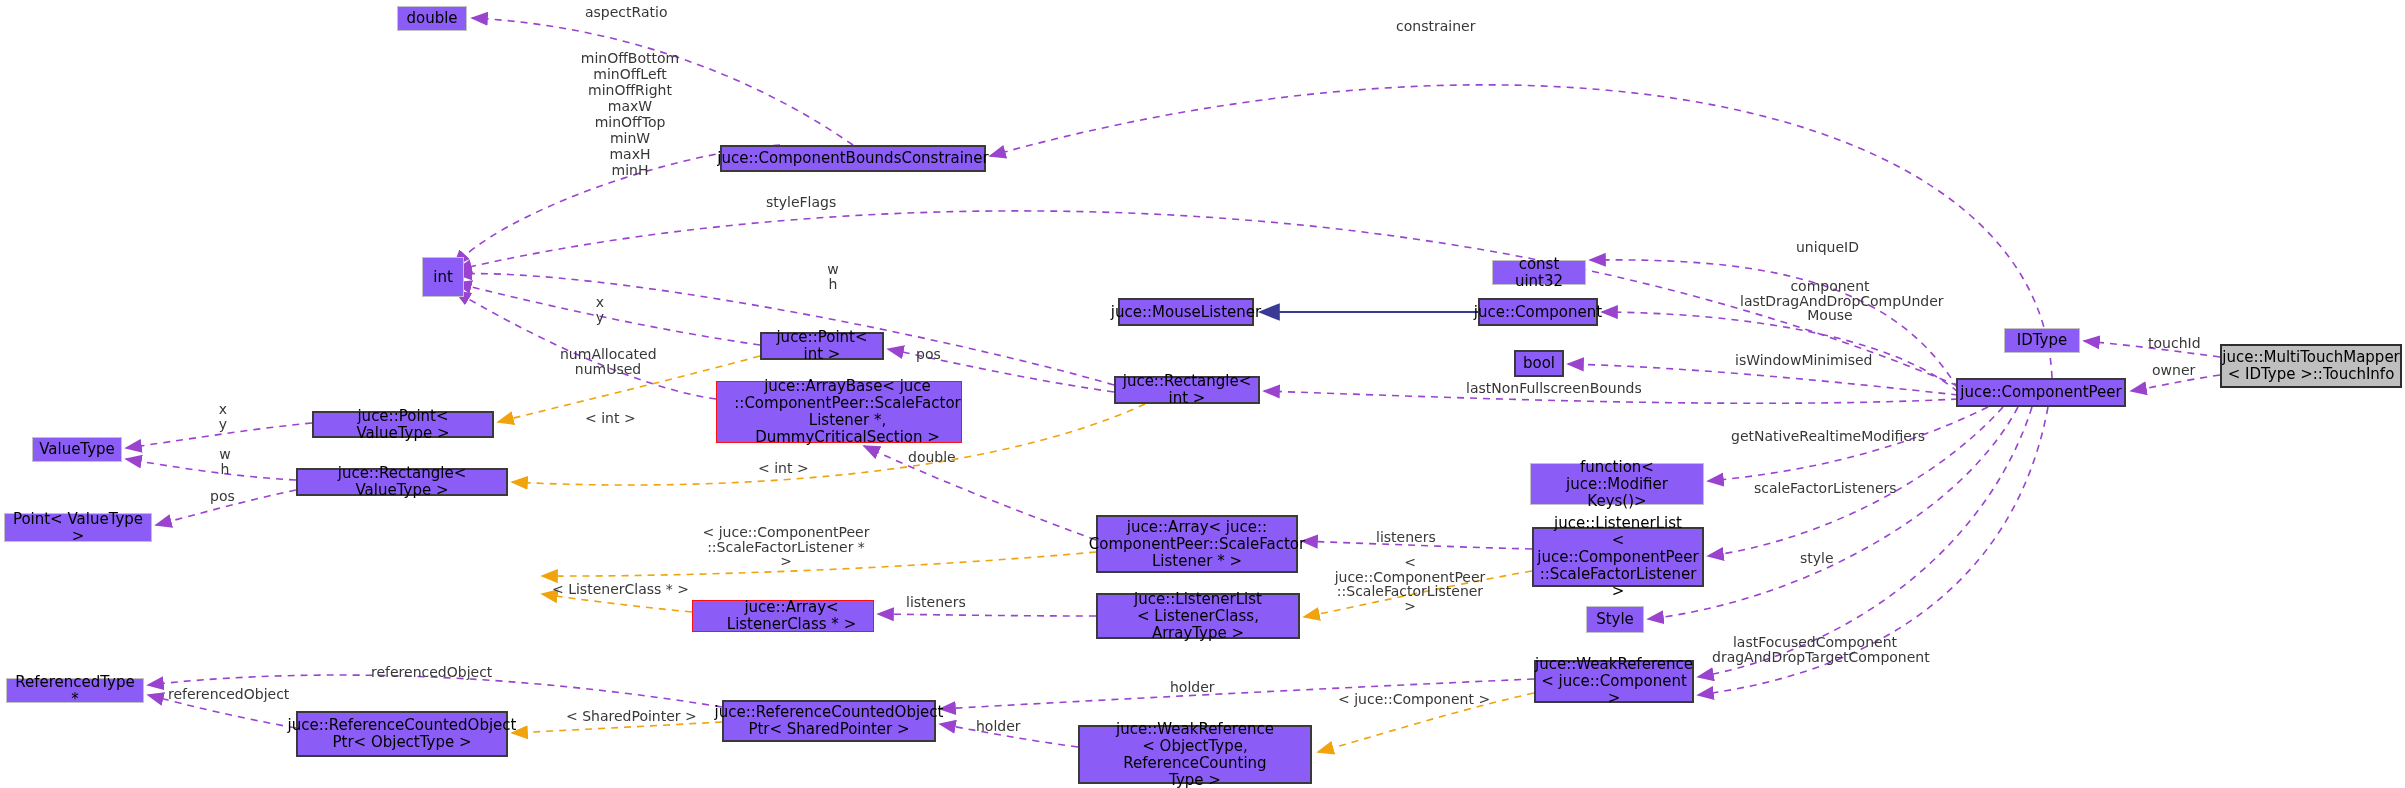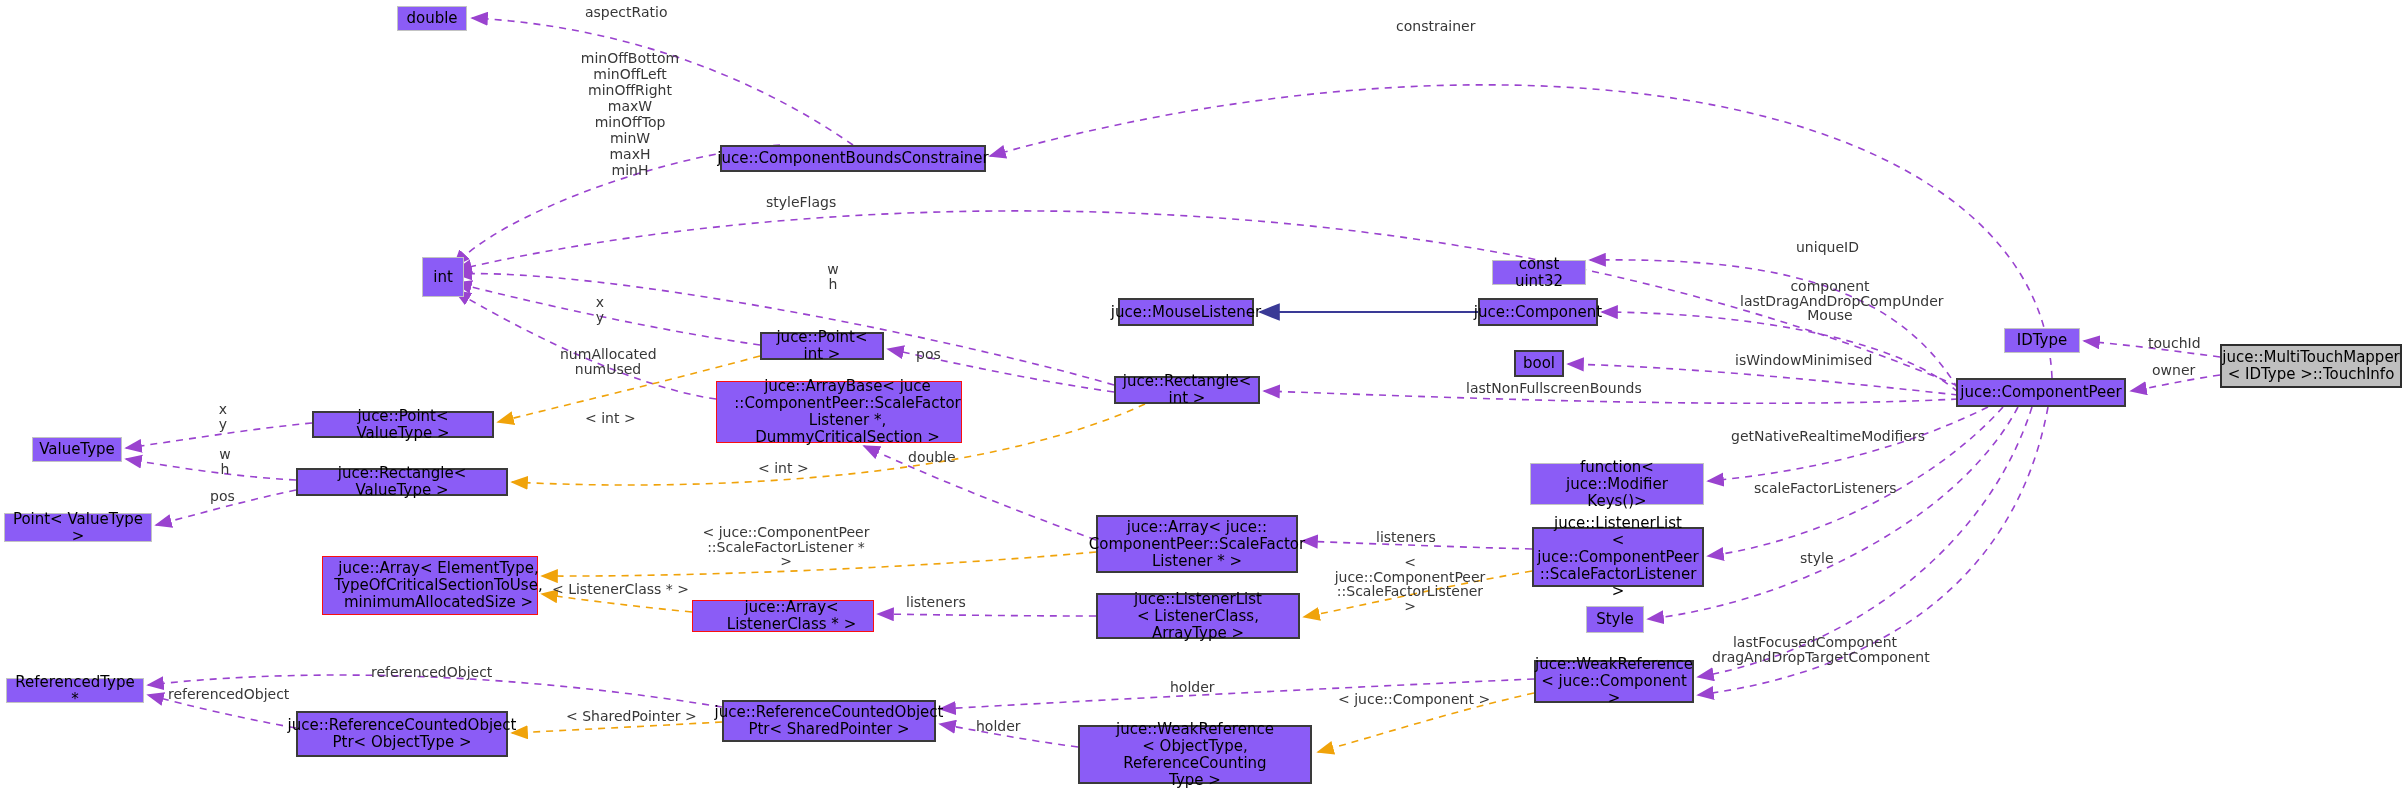--- a/index.html
+++ b/index.html
@@ -89,23 +89,20 @@
   <div class="node ng" style="left:1492px;top:260px;width:94px;height:25px;">const uint32</div>
   <div class="node nb" style="left:1514px;top:350px;width:50px;height:27px;">bool</div>
   <div class="node ng" style="left:2004px;top:328px;width:76px;height:25px;">IDType</div>
   <div class="node nb" style="left:1956px;top:378px;width:170px;height:29px;">juce::ComponentPeer</div>
   <div class="node nm" style="left:2220px;top:344px;width:182px;height:44px;">juce::MultiTouchMapper
 &lt; IDType &gt;::TouchInfo</div>
   <div class="node ng" style="left:32px;top:437px;width:90px;height:25px;">ValueType</div>
   <div class="node nb" style="left:312px;top:411px;width:182px;height:27px;">juce::Point&lt; ValueType &gt;</div>
   <div class="node nb" style="left:296px;top:468px;width:212px;height:28px;">juce::Rectangle&lt; ValueType &gt;</div>
   <div class="node ng" style="left:4px;top:513px;width:148px;height:29px;">Point&lt; ValueType &gt;</div>
-  <div class="node nr" style="left:322px;top:556px;width:216px;height:59px;">juce::Array&lt; ElementType,
-TypeOfCriticalSectionToUse,
-minimumAllocatedSize &gt;</div>
   <div class="node nr" style="left:692px;top:600px;width:182px;height:32px;">juce::Array&lt; ListenerClass * &gt;</div>
   <div class="node nb" style="left:1096px;top:593px;width:204px;height:46px;">juce::ListenerList
 &lt; ListenerClass, ArrayType &gt;</div>
   <div class="node nb" style="left:1096px;top:515px;width:202px;height:58px;">juce::Array&lt; juce::
 ComponentPeer::ScaleFactor
 Listener * &gt;</div>
   <div class="node nb" style="left:1532px;top:527px;width:172px;height:60px;">juce::ListenerList
 &lt; juce::ComponentPeer
 ::ScaleFactorListener &gt;</div>
   <div class="node ng" style="left:1530px;top:463px;width:174px;height:42px;">function&lt; juce::Modifier

